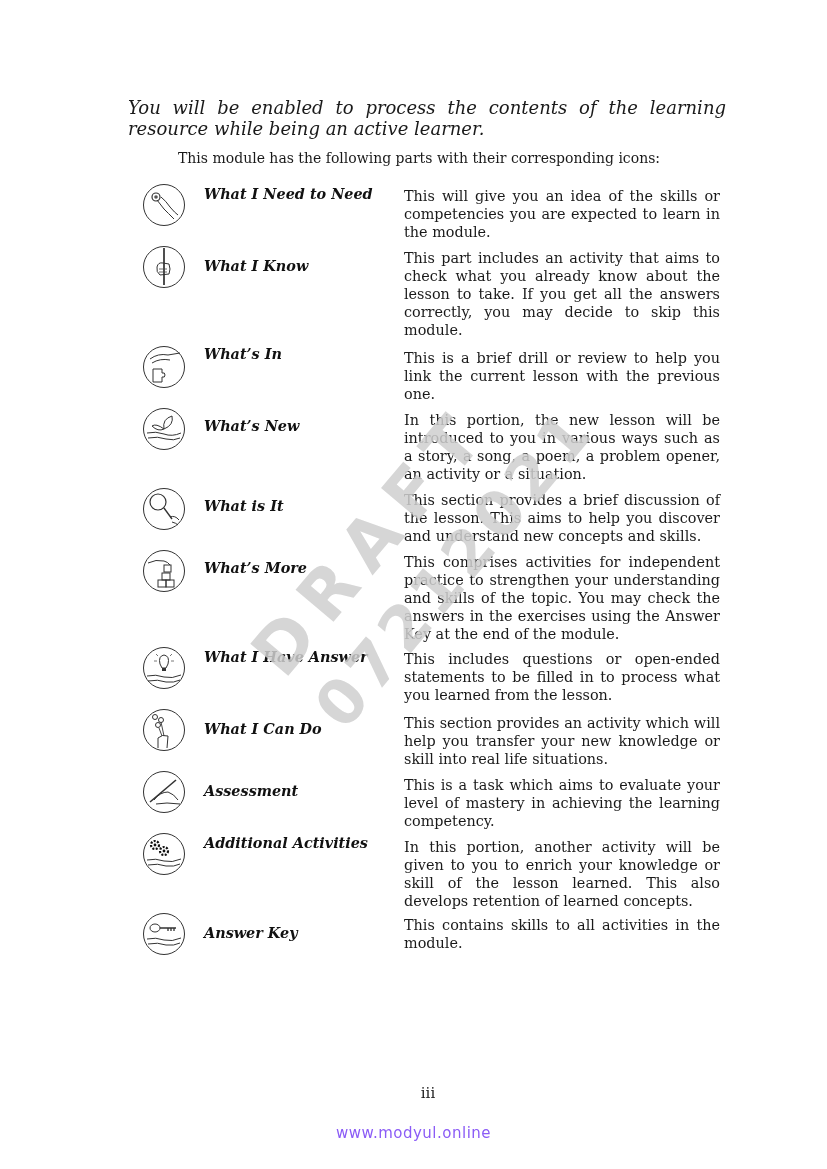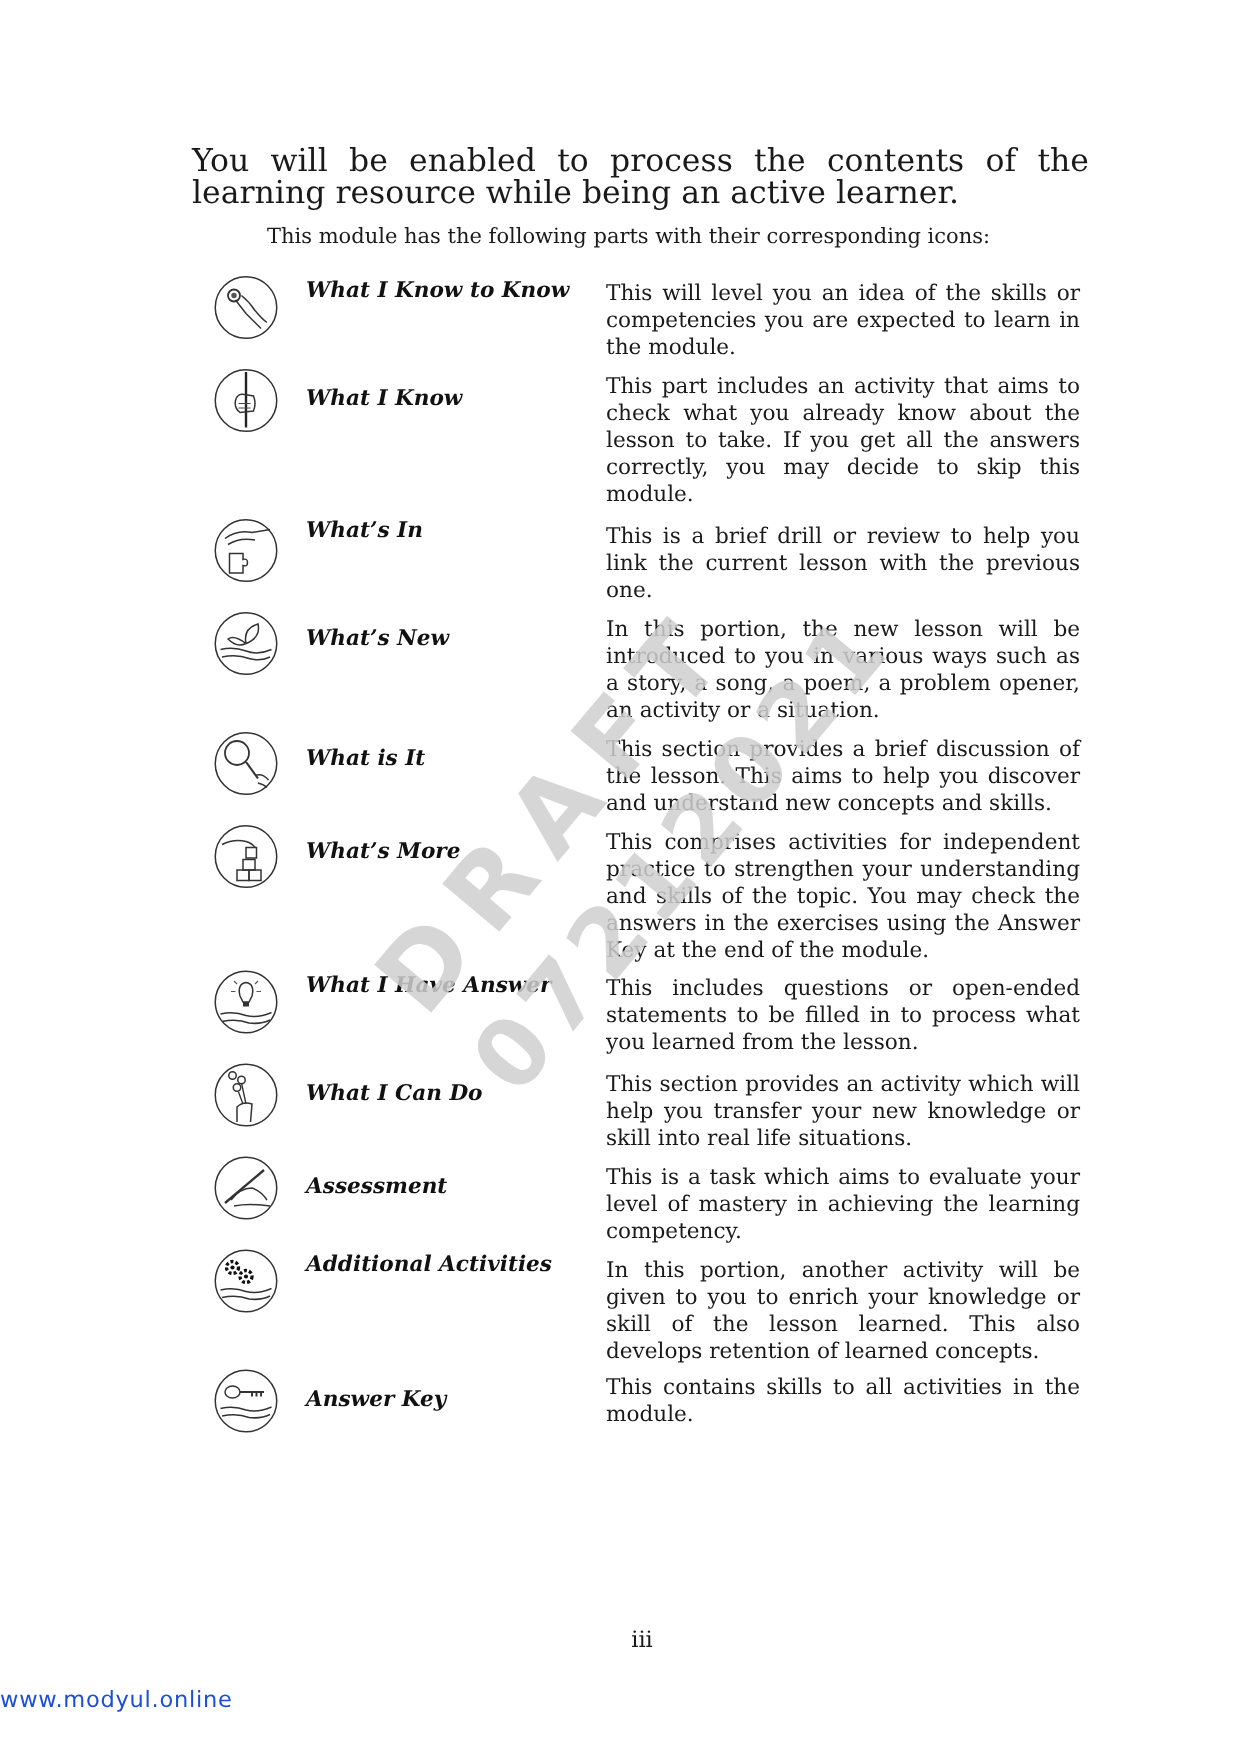--- a/index.html
+++ b/index.html
@@ -1,58 +1,58 @@
 <!DOCTYPE html>
 <html><head>
 <meta charset="utf-8">
 <style>
   html, body { margin: 0; padding: 0; background: #ffffff; }
   body { width: 827px; height: 1169px; position: relative; overflow: hidden;
          font-family: "DejaVu Serif", "Liberation Serif", serif; color: #1a1a1a; }
   .intro { position: absolute; left: 128px; top: 97px; width: 598px;
-           font-size: 21px; line-height: 21px; text-align: justify; margin: 0; }
+           font-size: 18px; line-height: 21px; text-align: justify; margin: 0; font-style: italic; }
   .subintro { position: absolute; left: 178px; top: 150px; font-size: 14px; margin: 0; white-space: nowrap; }
 
   .row { position: absolute; left: 140px; width: 590px; }
   .icon { position: absolute; left: 2px; top: 0; width: 44px; height: 44px; }
   .icon svg { width: 44px; height: 44px; display: block; }
   .title { position: absolute; left: 64px; top: 2px; width: 190px;
            font-family: "DejaVu Serif", "Liberation Serif", serif;
            font-weight: bold; font-style: italic; font-size: 14.4px; line-height: 18px; color: #111; }
   .desc { position: absolute; left: 264px; top: 4px; width: 316px;
           font-size: 14.4px; line-height: 18px; text-align: justify; margin: 0; color: #1a1a1a; }
 
   .watermark { position: absolute; pointer-events: none; color: #cfcfcf;
                font-family: "DejaVu Sans", "Liberation Sans", sans-serif; font-weight: bold;
                transform-origin: left top; white-space: nowrap; opacity: 0.85; }
   .wm1 { left: 236px; top: 640px; font-size: 68px; letter-spacing: 14px; transform: rotate(-50deg); }
   .wm2 { left: 300px; top: 695px; font-size: 62px; letter-spacing: 6px; transform: rotate(-50deg); }
 
   .pagenum { position: absolute; left: 0; width: 856px; top: 1084px; text-align: center; font-size: 15px; }
-  .site { position: absolute; left: 0; width: 827px; top: 1124px; text-align: left;
+  .site { position: absolute; left: 0; width: 827px; top: 1124px; text-align: center;
           font-family: "DejaVu Sans", "Liberation Sans", sans-serif; font-size: 15px;
-          color: #1d4ed8; letter-spacing: 0.5px; }
+          color: #8b5cf6; letter-spacing: 0.5px; }
 </style>
 </head>
 <body>
 
 <p class="intro">You will be enabled to process the contents of the learning resource while being an active learner.</p>
 <p class="subintro">This module has the following parts with their corresponding icons:</p>
 
 <div class="row" style="top:183px">
   <div class="icon">
     <svg viewBox="0 0 44 44">
         <circle cx="22" cy="22" r="20.5" fill="none" stroke="#333" stroke-width="1"></circle>
       <circle cx="14" cy="14" r="4" fill="none" stroke="#333" stroke-width="1.2"></circle>
         <circle cx="14" cy="14" r="1.8" fill="#555"></circle>
       <path d="M15 17 L22 26 Q26 30 32 36 M19 14 Q24 18 28 24 Q33 30 36 32" fill="none" stroke="#333" stroke-width="1"></path>
       </svg>
   </div>
-  <div class="title">What I Know to Know</div>
-  <p class="desc">This will level you an idea of the skills or competencies you are expected to learn in the module.</p>
+  <div class="title">What I Need to Need</div>
+  <p class="desc">This will give you an idea of the skills or competencies you are expected to learn in the module.</p>
 </div>
 
 <div class="row" style="top:245px">
   <div class="icon">
     <svg viewBox="0 0 44 44">
         <circle cx="22" cy="22" r="20.5" fill="none" stroke="#333" stroke-width="1"></circle>
       <line x1="22" y1="3" x2="22" y2="40" stroke="#222" stroke-width="1.6"></line>
       <path d="M15 22 Q16 17 21 18 L27 19 Q29 24 27 29 L18 30 Q14 27 15 22 Z" fill="none" stroke="#333" stroke-width="1"></path>
       <path d="M17 24 L25 24 M17 27 L25 27" stroke="#444" stroke-width="0.8"></path>
       </svg>

